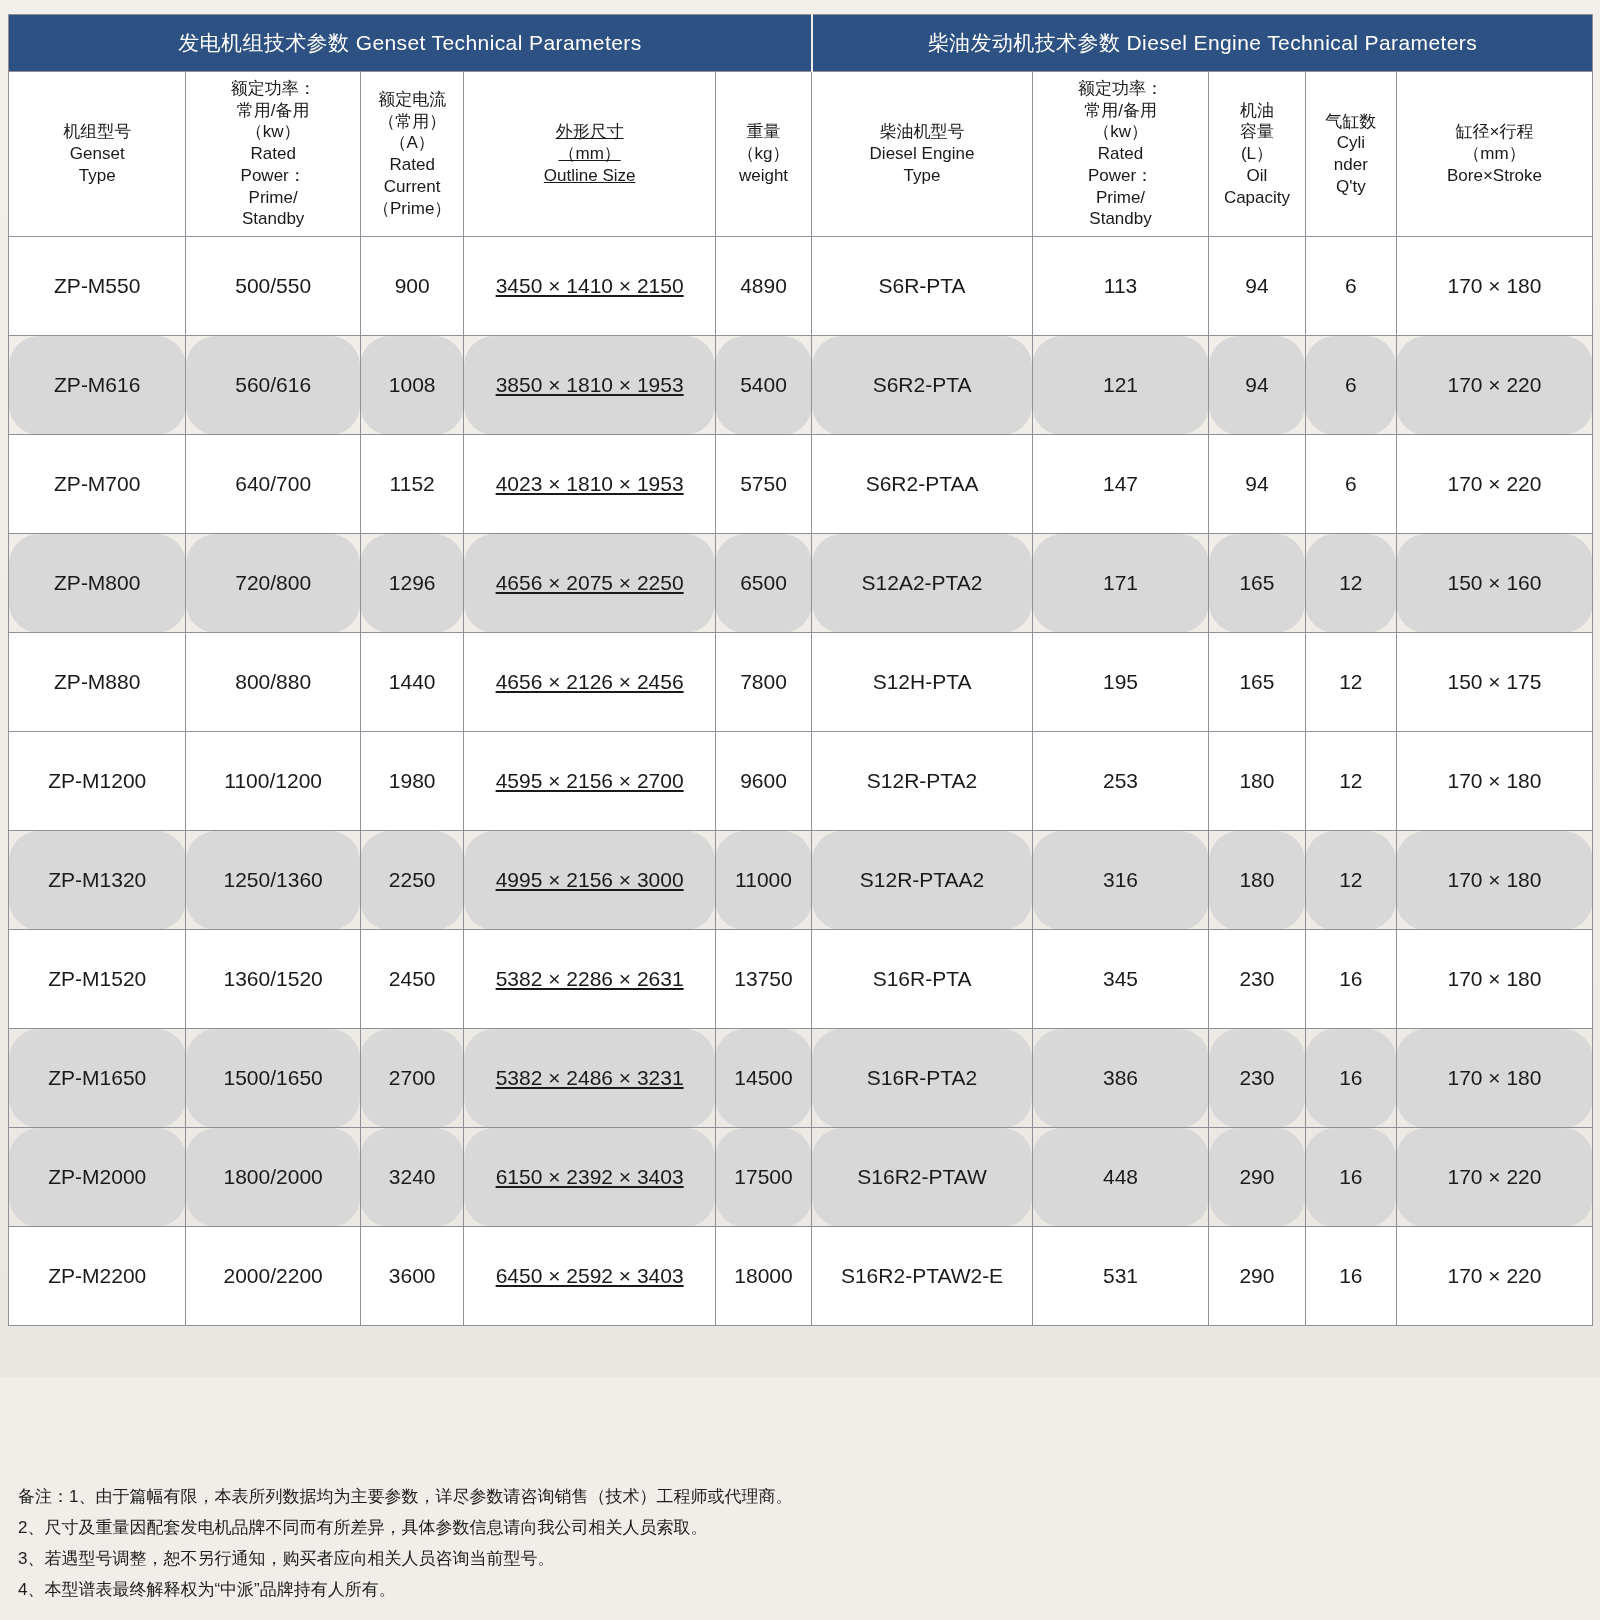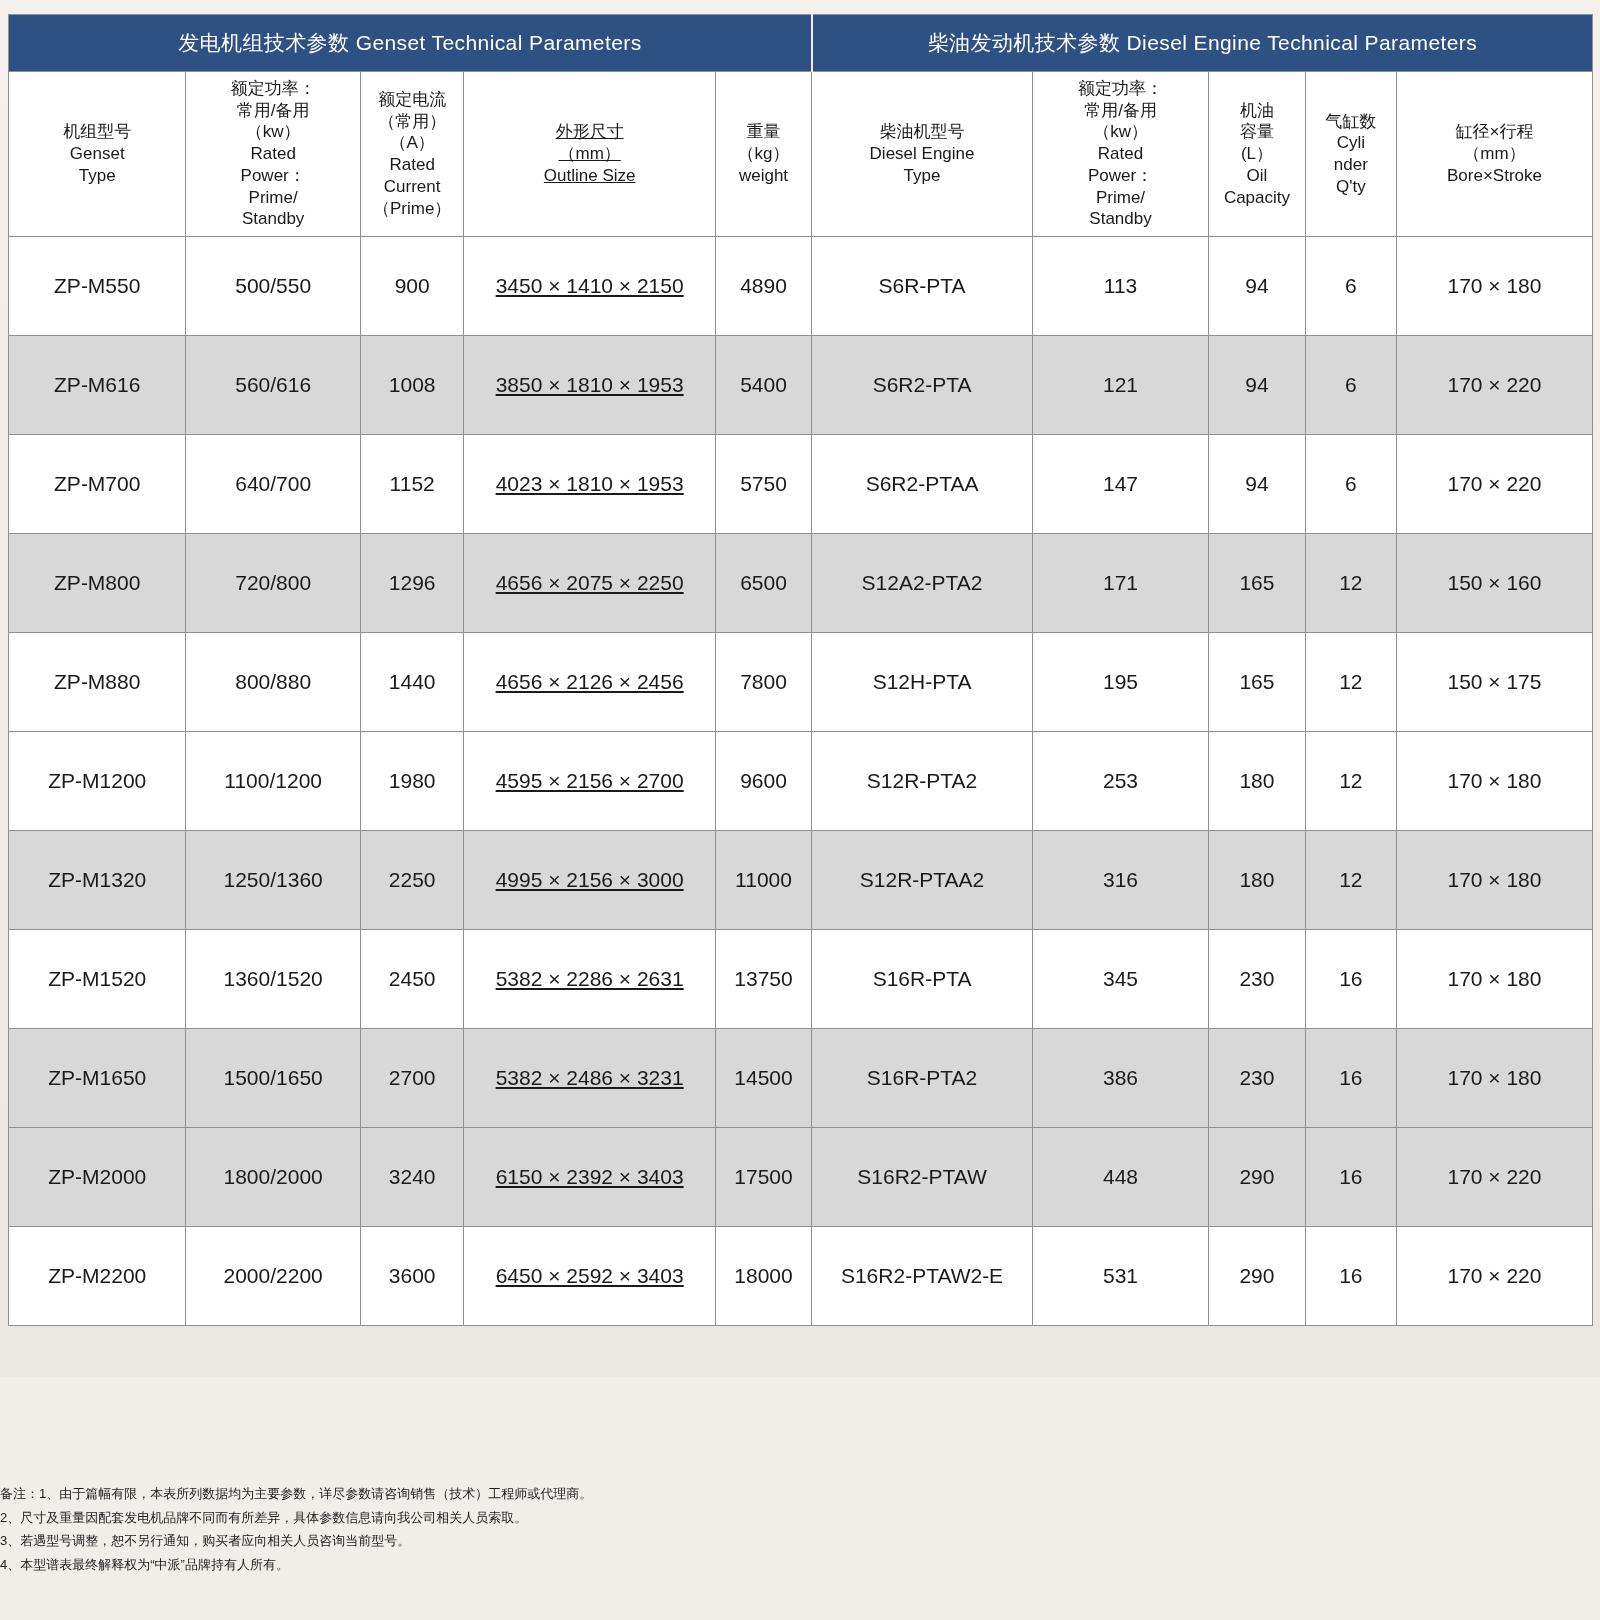--- a/index.html
+++ b/index.html
@@ -50,38 +50,38 @@
     line-height: 1.28;
     height: 160px;
   }
   .col-head .cn { display: block; }
   .col-head .en { display: block; }
   td.cell {
     font-size: 21px;
     height: 94px;
     background: #ffffff;
   }
-  tr.alt td.cell { background: #d8d8d8; }
+  tr.alt td.cell { background: #d8d8d8; border-radius: 30px; }
   .c1 { width: 173px; margin-top: 8px; }
   .c2 { width: 170px; }
   .c3 { width: 101px; }
   .c4 { width: 245px; text-decoration: underline; }
   .c5 { width: 94px; }
   .c6 { width: 215px; }
   .c7 { width: 172px; }
   .c8 { width: 94px; }
   .c9 { width: 89px; }
   .c10 { width: 191px; }
 
   .notes {
     position: absolute;
-    left: 0;
+    left: 18px;
     top: 1482px;
     width: 1560px;
-    font-size: 13px;
+    font-size: 17px;
     line-height: 1.82;
     color: #1d1d1d;
   }
   .notes div { white-space: nowrap; }
 </style>
 </head>
 <body>
 
 <div class="sheet">
   <table class="spec">

